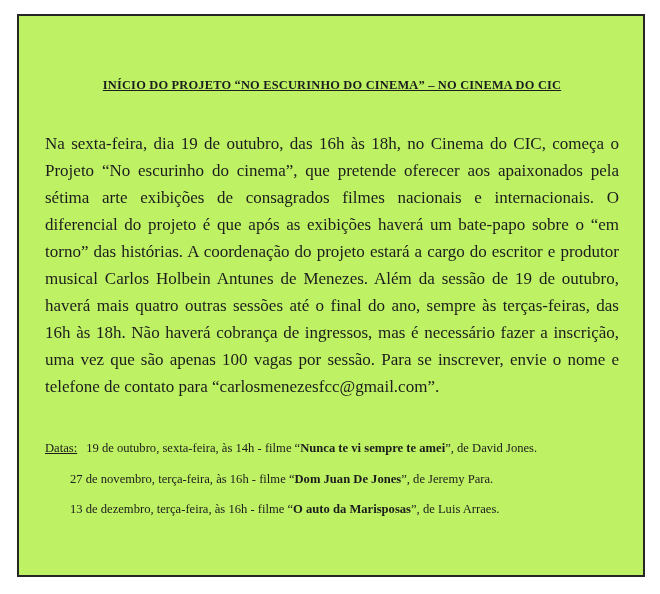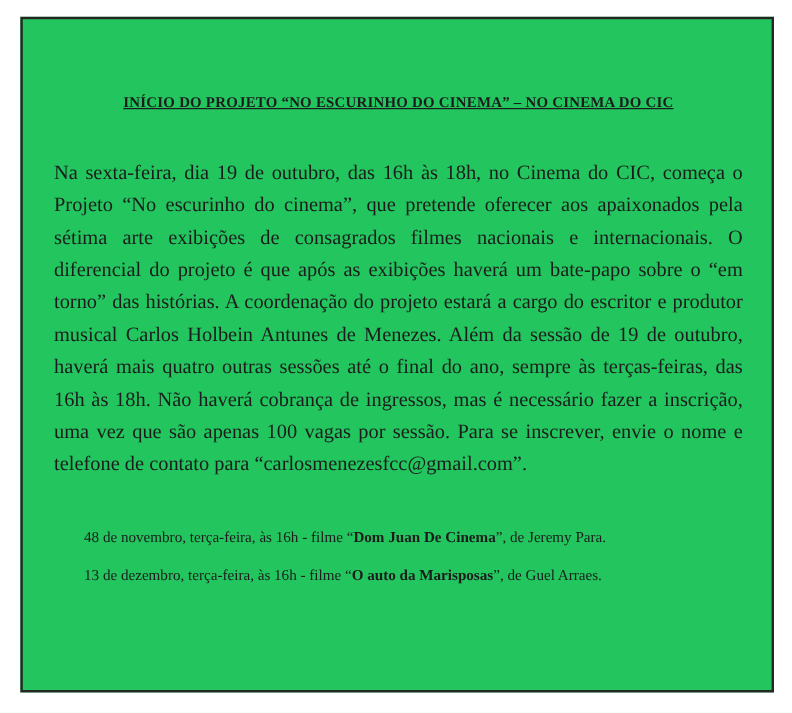--- a/index.html
+++ b/index.html
@@ -8,21 +8,21 @@
     background: #ffffff;
     font-family: "Liberation Serif", "DejaVu Serif", serif;
     color: #1c1c1c;
     overflow: hidden;
   }
   .frame {
     position: absolute;
     left: 17px; top: 14px;
     width: 628px; height: 563px;
     border: 2px solid #262626;
-    background: #22c55e;
+    background: #bef264;
   }
   .content {
     position: absolute;
     left: 26px; right: 24px; top: 0;
   }
   .doc-title {
     margin-top: 62px;
     text-align: center;
     font-weight: bold;
     font-size: 12.4px;
@@ -58,26 +58,29 @@
 
 <div class="frame">
   <div class="content">
 
     <div class="doc-title">INÍCIO DO PROJETO “NO ESCURINHO DO CINEMA” – NO CINEMA DO CIC</div>
 
     <div class="doc-paragraph">Na sexta-feira, dia 19 de outubro, das 16h às 18h, no Cinema do CIC, começa o Projeto “No escurinho do cinema”, que pretende oferecer aos apaixonados pela sétima arte exibições de consagrados filmes nacionais e internacionais. O diferencial do projeto é que após as exibições haverá um bate-papo sobre o “em torno” das histórias. A coordenação do projeto estará a cargo do escritor e produtor musical Carlos Holbein Antunes de Menezes.  Além da sessão de 19 de outubro, haverá mais quatro outras sessões até o final do ano, sempre às terças-feiras, das 16h às 18h. Não haverá cobrança de ingressos, mas é necessário fazer a inscrição, uma vez que são apenas 100 vagas por sessão. Para se inscrever, envie o nome e telefone de contato para “carlosmenezesfcc@gmail.com”.</div>
 
     <div class="dates-block">
 
+      <div class="date-row">
+        <span class="dates-label">Datas:</span><span>19  de outubro, sexta-feira, às 14h -  filme “</span><span class="film-title">Nunca te vi sempre te amei</span><span>”, de David Jones.</span>
+      </div>
 
 
 
       <div class="date-row indent">
-        <span>48 de novembro, terça-feira, às 16h  -  filme  “</span><span class="film-title">Dom Juan De Cinema</span><span>”, de Jeremy Para.</span>
+        <span>27 de novembro, terça-feira, às 16h  -  filme  “</span><span class="film-title">Dom Juan De Jones</span><span>”, de Jeremy Para.</span>
       </div>
 
       <div class="date-row indent">
-        <span>13 de dezembro, terça-feira, às 16h  -  filme  “</span><span class="film-title">O auto da Marisposas</span><span>”, de Guel Arraes.</span>
+        <span>13 de dezembro, terça-feira, às 16h  -  filme  “</span><span class="film-title">O auto da Marisposas</span><span>”, de Luis Arraes.</span>
       </div>
 
     </div>
   </div>
 </div>
 
 </body></html>

